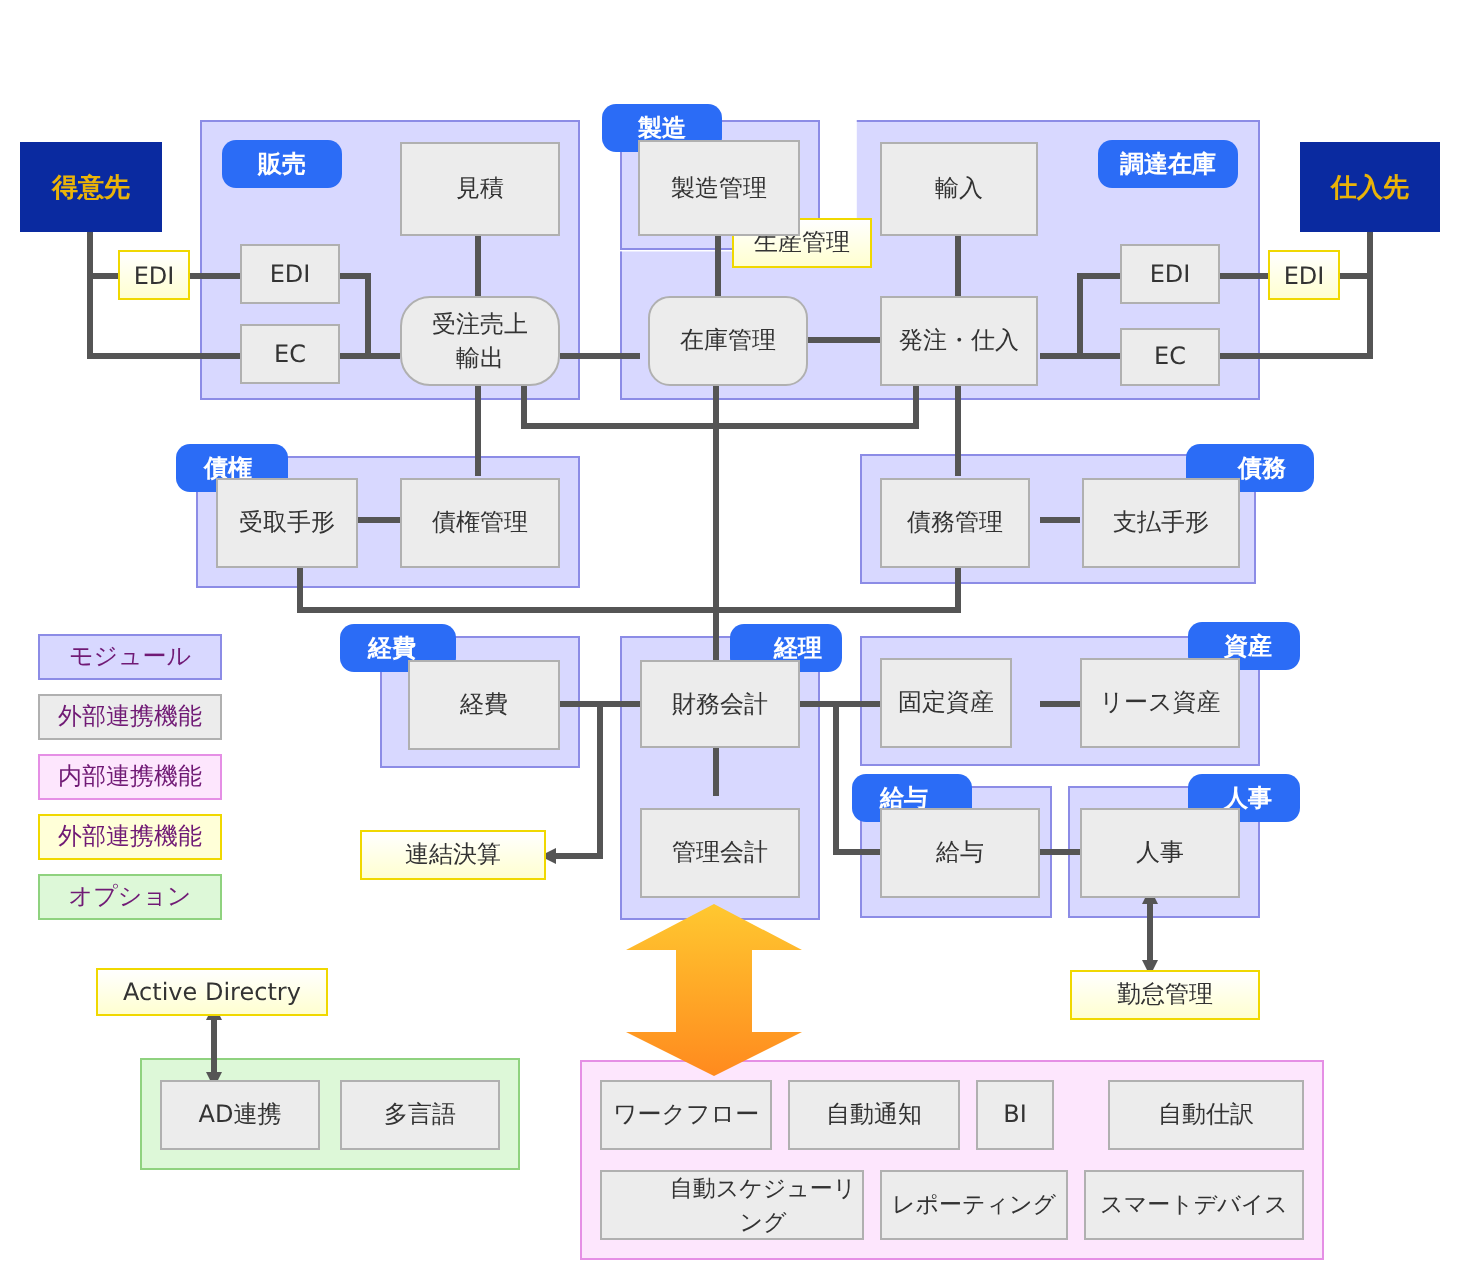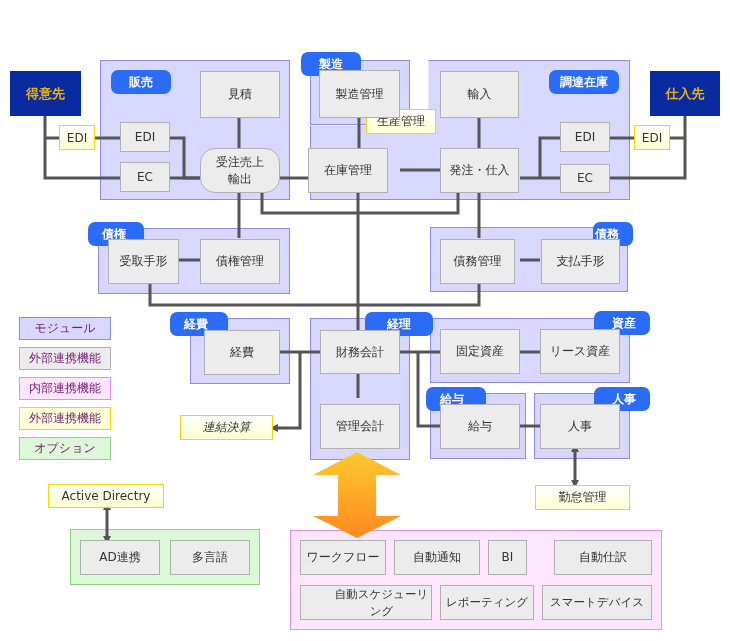--- a/index.html
+++ b/index.html
@@ -93,63 +93,63 @@
     </defs>
     <polygon fill="url(#bigArrowGrad)" points="357,452 401,475 376,475 376,516 401,516 357,538 313,516 338,516 338,475 313,475"></polygon>
   </svg>
 
   <div class="abs partner" style="left:10px;top:71px;width:71px;height:45px;">得意先</div>
   <div class="abs partner" style="left:650px;top:71px;width:70px;height:45px;">仕入先</div>
 
   <div class="abs ext" style="left:59px;top:125px;width:36px;height:25px;">EDI</div>
   <div class="abs ext" style="left:634px;top:125px;width:36px;height:25px;">EDI</div>
   <div class="abs ext" style="left:366px;top:109px;width:70px;height:25px;">生産管理</div>
-  <div class="abs ext" style="left:180px;top:415px;width:93px;height:25px;font-style:italic;">連結決算</div>
+  <div class="abs ext" style="left:180px;top:415px;width:93px;height:25px;">連結決算</div>
   <div class="abs ext" style="left:535px;top:485px;width:95px;height:25px;">勤怠管理</div>
   <div class="abs ext" style="left:48px;top:484px;width:116px;height:24px;">Active Directry</div>
 
   <div class="abs tag" style="left:111px;top:70px;width:60px;height:24px;">販売</div>
   <div class="abs tag" style="left:301px;top:52px;width:60px;height:24px;">製造</div>
   <div class="abs tag" style="left:549px;top:70px;width:70px;height:24px;">調達在庫</div>
   <div class="abs tag" style="left:88px;top:222px;width:56px;height:24px;justify-content:flex-start;padding-left:14px;">債権</div>
-  <div class="abs tag" style="left:593px;top:222px;width:40px;height:24px;justify-content:flex-end;padding-right:14px;">債務</div>
+  <div class="abs tag" style="left:593px;top:222px;width:64px;height:24px;justify-content:flex-end;padding-right:14px;">債務</div>
   <div class="abs tag" style="left:170px;top:312px;width:58px;height:24px;justify-content:flex-start;padding-left:14px;">経費</div>
-  <div class="abs tag" style="left:365px;top:312px;width:68px;height:24px;justify-content:flex-end;padding-right:22px;">経理</div>
+  <div class="abs tag" style="left:365px;top:312px;width:56px;height:24px;justify-content:flex-end;padding-right:10px;">経理</div>
   <div class="abs tag" style="left:594px;top:311px;width:56px;height:24px;justify-content:flex-end;padding-right:14px;">資産</div>
   <div class="abs tag" style="left:426px;top:387px;width:60px;height:24px;justify-content:flex-start;padding-left:14px;">給与</div>
   <div class="abs tag" style="left:594px;top:387px;width:56px;height:24px;justify-content:flex-end;padding-right:14px;">人事</div>
 
   <div class="abs func" style="left:200px;top:71px;width:80px;height:47px;">見積</div>
   <div class="abs func" style="left:120px;top:122px;width:50px;height:30px;">EDI</div>
   <div class="abs func" style="left:120px;top:162px;width:50px;height:30px;">EC</div>
   <div class="abs func" style="left:200px;top:148px;width:80px;height:45px;flex-direction:column;border-radius:15px;">
     <span>受注売上</span>
     <span>輸出</span>
   </div>
 
   <div class="abs func" style="left:319px;top:70px;width:81px;height:48px;">製造管理</div>
 
   <div class="abs func" style="left:440px;top:71px;width:79px;height:47px;">輸入</div>
-  <div class="abs func" style="left:308px;top:148px;width:80px;height:45px;">在庫管理</div>
+  <div class="abs func" style="left:324px;top:148px;width:80px;height:45px;border-radius:11px;">在庫管理</div>
   <div class="abs func" style="left:440px;top:148px;width:79px;height:45px;">発注・仕入</div>
   <div class="abs func" style="left:560px;top:122px;width:50px;height:30px;">EDI</div>
   <div class="abs func" style="left:560px;top:164px;width:50px;height:29px;">EC</div>
 
   <div class="abs func" style="left:108px;top:239px;width:71px;height:45px;">受取手形</div>
   <div class="abs func" style="left:200px;top:239px;width:80px;height:45px;">債権管理</div>
 
   <div class="abs func" style="left:440px;top:239px;width:75px;height:45px;">債務管理</div>
   <div class="abs func" style="left:541px;top:239px;width:79px;height:45px;">支払手形</div>
 
   <div class="abs func" style="left:204px;top:330px;width:76px;height:45px;">経費</div>
 
   <div class="abs func" style="left:320px;top:330px;width:80px;height:44px;">財務会計</div>
   <div class="abs func" style="left:320px;top:404px;width:80px;height:45px;">管理会計</div>
 
-  <div class="abs func" style="left:440px;top:329px;width:80px;height:45px;">固定資産</div>
+  <div class="abs func" style="left:440px;top:329px;width:66px;height:45px;">固定資産</div>
   <div class="abs func" style="left:540px;top:329px;width:80px;height:45px;">リース資産</div>
 
   <div class="abs func" style="left:440px;top:404px;width:80px;height:45px;">給与</div>
   <div class="abs func" style="left:540px;top:404px;width:80px;height:45px;">人事</div>
 
   <div class="abs legend module" style="left:19px;top:317px;width:92px;height:23px;">モジュール</div>
   <div class="abs legend" style="left:19px;top:347px;width:92px;height:23px;background:#ececec;border:1px solid #b0b0b0;">外部連携機能</div>
   <div class="abs legend" style="left:19px;top:377px;width:92px;height:23px;background:#fde6fd;border:1px solid #e58fe5;">内部連携機能</div>
   <div class="abs legend" style="left:19px;top:407px;width:92px;height:23px;background:#ffffd8;border:1px solid #f0d800;">外部連携機能</div>
   <div class="abs legend" style="left:19px;top:437px;width:92px;height:23px;background:#ddf8d8;border:1px solid #8fd27f;">オプション</div>

